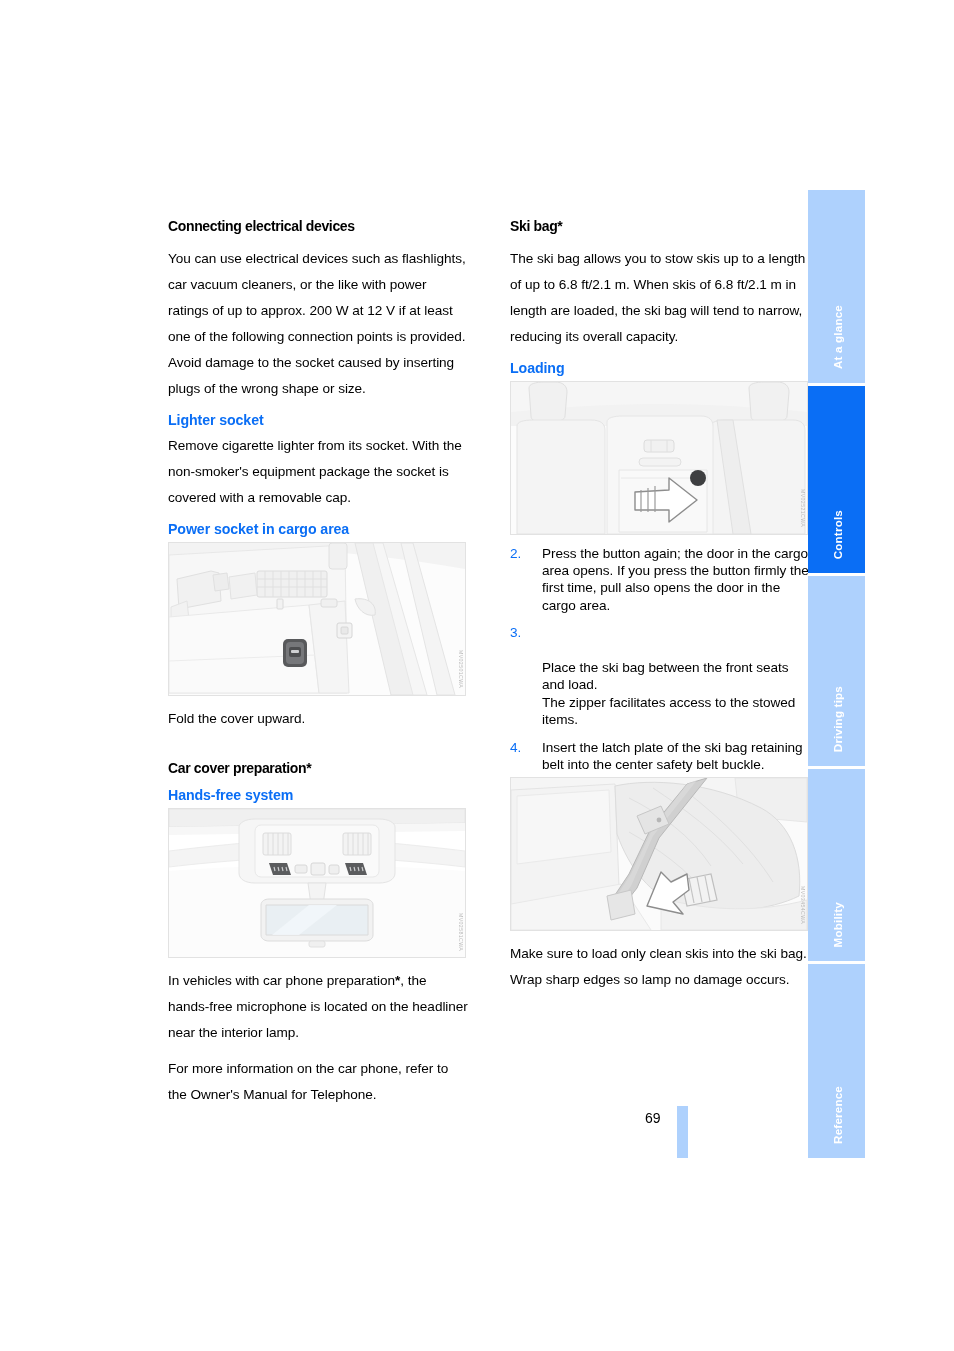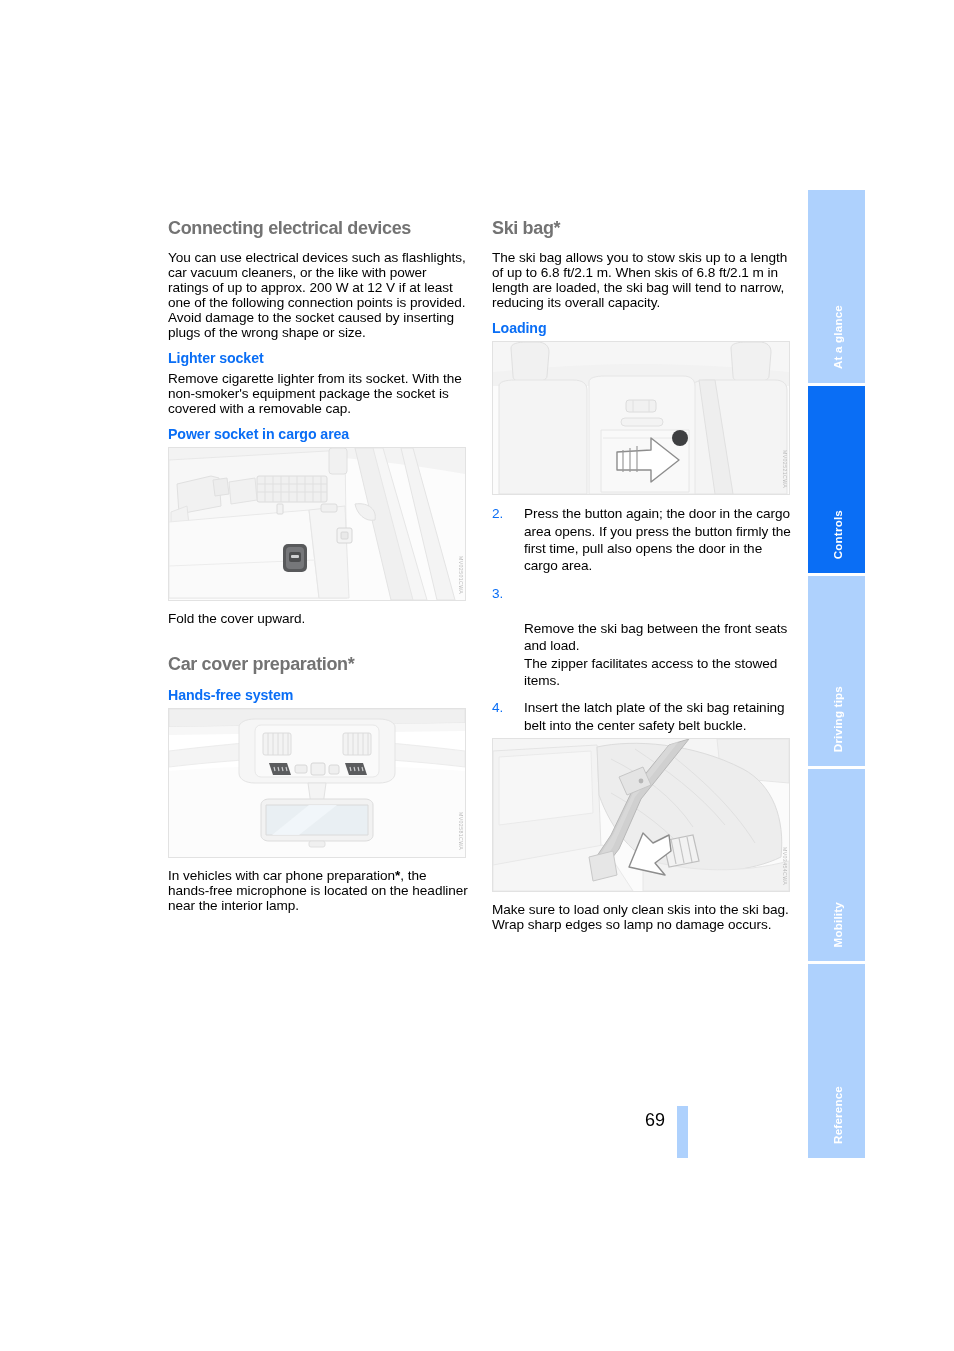--- a/index.html
+++ b/index.html
@@ -21,44 +21,44 @@
     inset: 0;
   }
 
   
   .col {
     position: absolute;
     top: 218px;
     width: 300px;
   }
   .col-left  { left: 168px; }
-  .col-right { left: 492px; }
+  .col-right { left: 510px; }
 
   
   h1.section-title {
-    font-size: 18px;
+    font-size: 14px;
     line-height: 1.18;
     font-weight: bold;
-    color: #737373;
+    color: #000000;
     margin: 0 0 11px 0;
     letter-spacing: -0.35px;
   }
   h2.sub-title {
     font-size: 14.2px;
     line-height: 1.2;
     font-weight: bold;
     color: #0a6ef5;
     margin: 9px 0 4px 0;
     letter-spacing: -0.1px;
   }
   h2.sub-title.tight { margin-top: 14px; }
 
   p.body {
     font-size: 13.6px;
-    line-height: 15px;
+    line-height: 26px;
     margin: 0 0 10px 0;
     letter-spacing: -0.05px;
   }
   p.body:last-child { margin-bottom: 0; }
 
   .star { font-weight: bold; }
 
   
   ol.steps {
     list-style: none;
@@ -143,21 +143,21 @@
   .tab.t1 { height: 187px; }
   .tab.t2 { height: 190px; }
   .tab.t3 { height: 192px; }
   .tab.t4 { height: 194px; }
 
   
   .pagenum {
     position: absolute;
     left: 645px;
     top: 1110px;
-    font-size: 18px;
+    font-size: 14px;
     color: #000;
     text-align: center;
   }
   .pagebar {
     position: absolute;
     left: 677px;
     top: 1106px;
     width: 11px;
     height: 52px;
     background: #aed1fd;
@@ -295,20 +295,21 @@
         <path d="M92 96 C92 92 96 90 100 90 L196 90 C200 90 204 92 204 96 L204 126 C204 130 200 132 196 132 L100 132 C96 132 92 130 92 126 Z" fill="#f2f2f2" stroke="#dcdcdc" stroke-width="1"></path>
         <path d="M97 96 L199 96 L199 126 L97 126 Z" fill="#e9eff3" stroke="#dadada" stroke-width="1"></path>
         <path d="M103 126 L140 96 L168 96 L130 126 Z" fill="#f2f7fa" opacity="0.85"></path>
         <rect x="140" y="132" width="16" height="6" rx="2" fill="#f0f0f0" stroke="#e0e0e0" stroke-width="1"></rect>
       </svg>
       <span class="figcode">MV02581CWA</span>
     </div>
 
     <p class="body"><span>In vehicles with car phone preparation</span><span class="star">*</span><span>, the hands-free microphone is located on the headliner near the interior lamp.</span></p>
 
+    <p class="body">For more information on the car phone, refer to the Owner's Manual for Telephone.</p>
   </div>
 
   <div class="col col-right">
 
     <h1 class="section-title">Ski bag*</h1>
 
     <p class="body">The ski bag allows you to stow skis up to a length of up to 6.8 ft/2.1 m. When skis of 6.8 ft/2.1 m in length are loaded, the ski bag will tend to narrow, reducing its overall capacity.</p>
 
     <h2 class="sub-title">Loading</h2>
 
@@ -361,21 +362,21 @@
       <span class="figcode">MV02521CWA</span>
     </div>
 
     <ol class="steps">
       <li>
         <span class="num">2.</span>
         <span>Press the button again; the door in the cargo area opens. If you press the button firmly the first time, pull also opens the door in the cargo area.</span>
       </li>
       <li style="white-space:pre-line;">
         <span class="num">3.</span>
-        <span>Remove the ski bag between the front seats and load.
+        <span>Place the ski bag between the front seats and load.
 The zipper facilitates access to the stowed items.</span>
       </li>
       <li>
         <span class="num">4.</span>
         <span>Insert the latch plate of the ski bag retaining belt into the center safety belt buckle.</span>
       </li>
     </ol>
 
     <div class="figure f-skibag">
       <svg viewBox="0 0 296 152" preserveAspectRatio="none">

